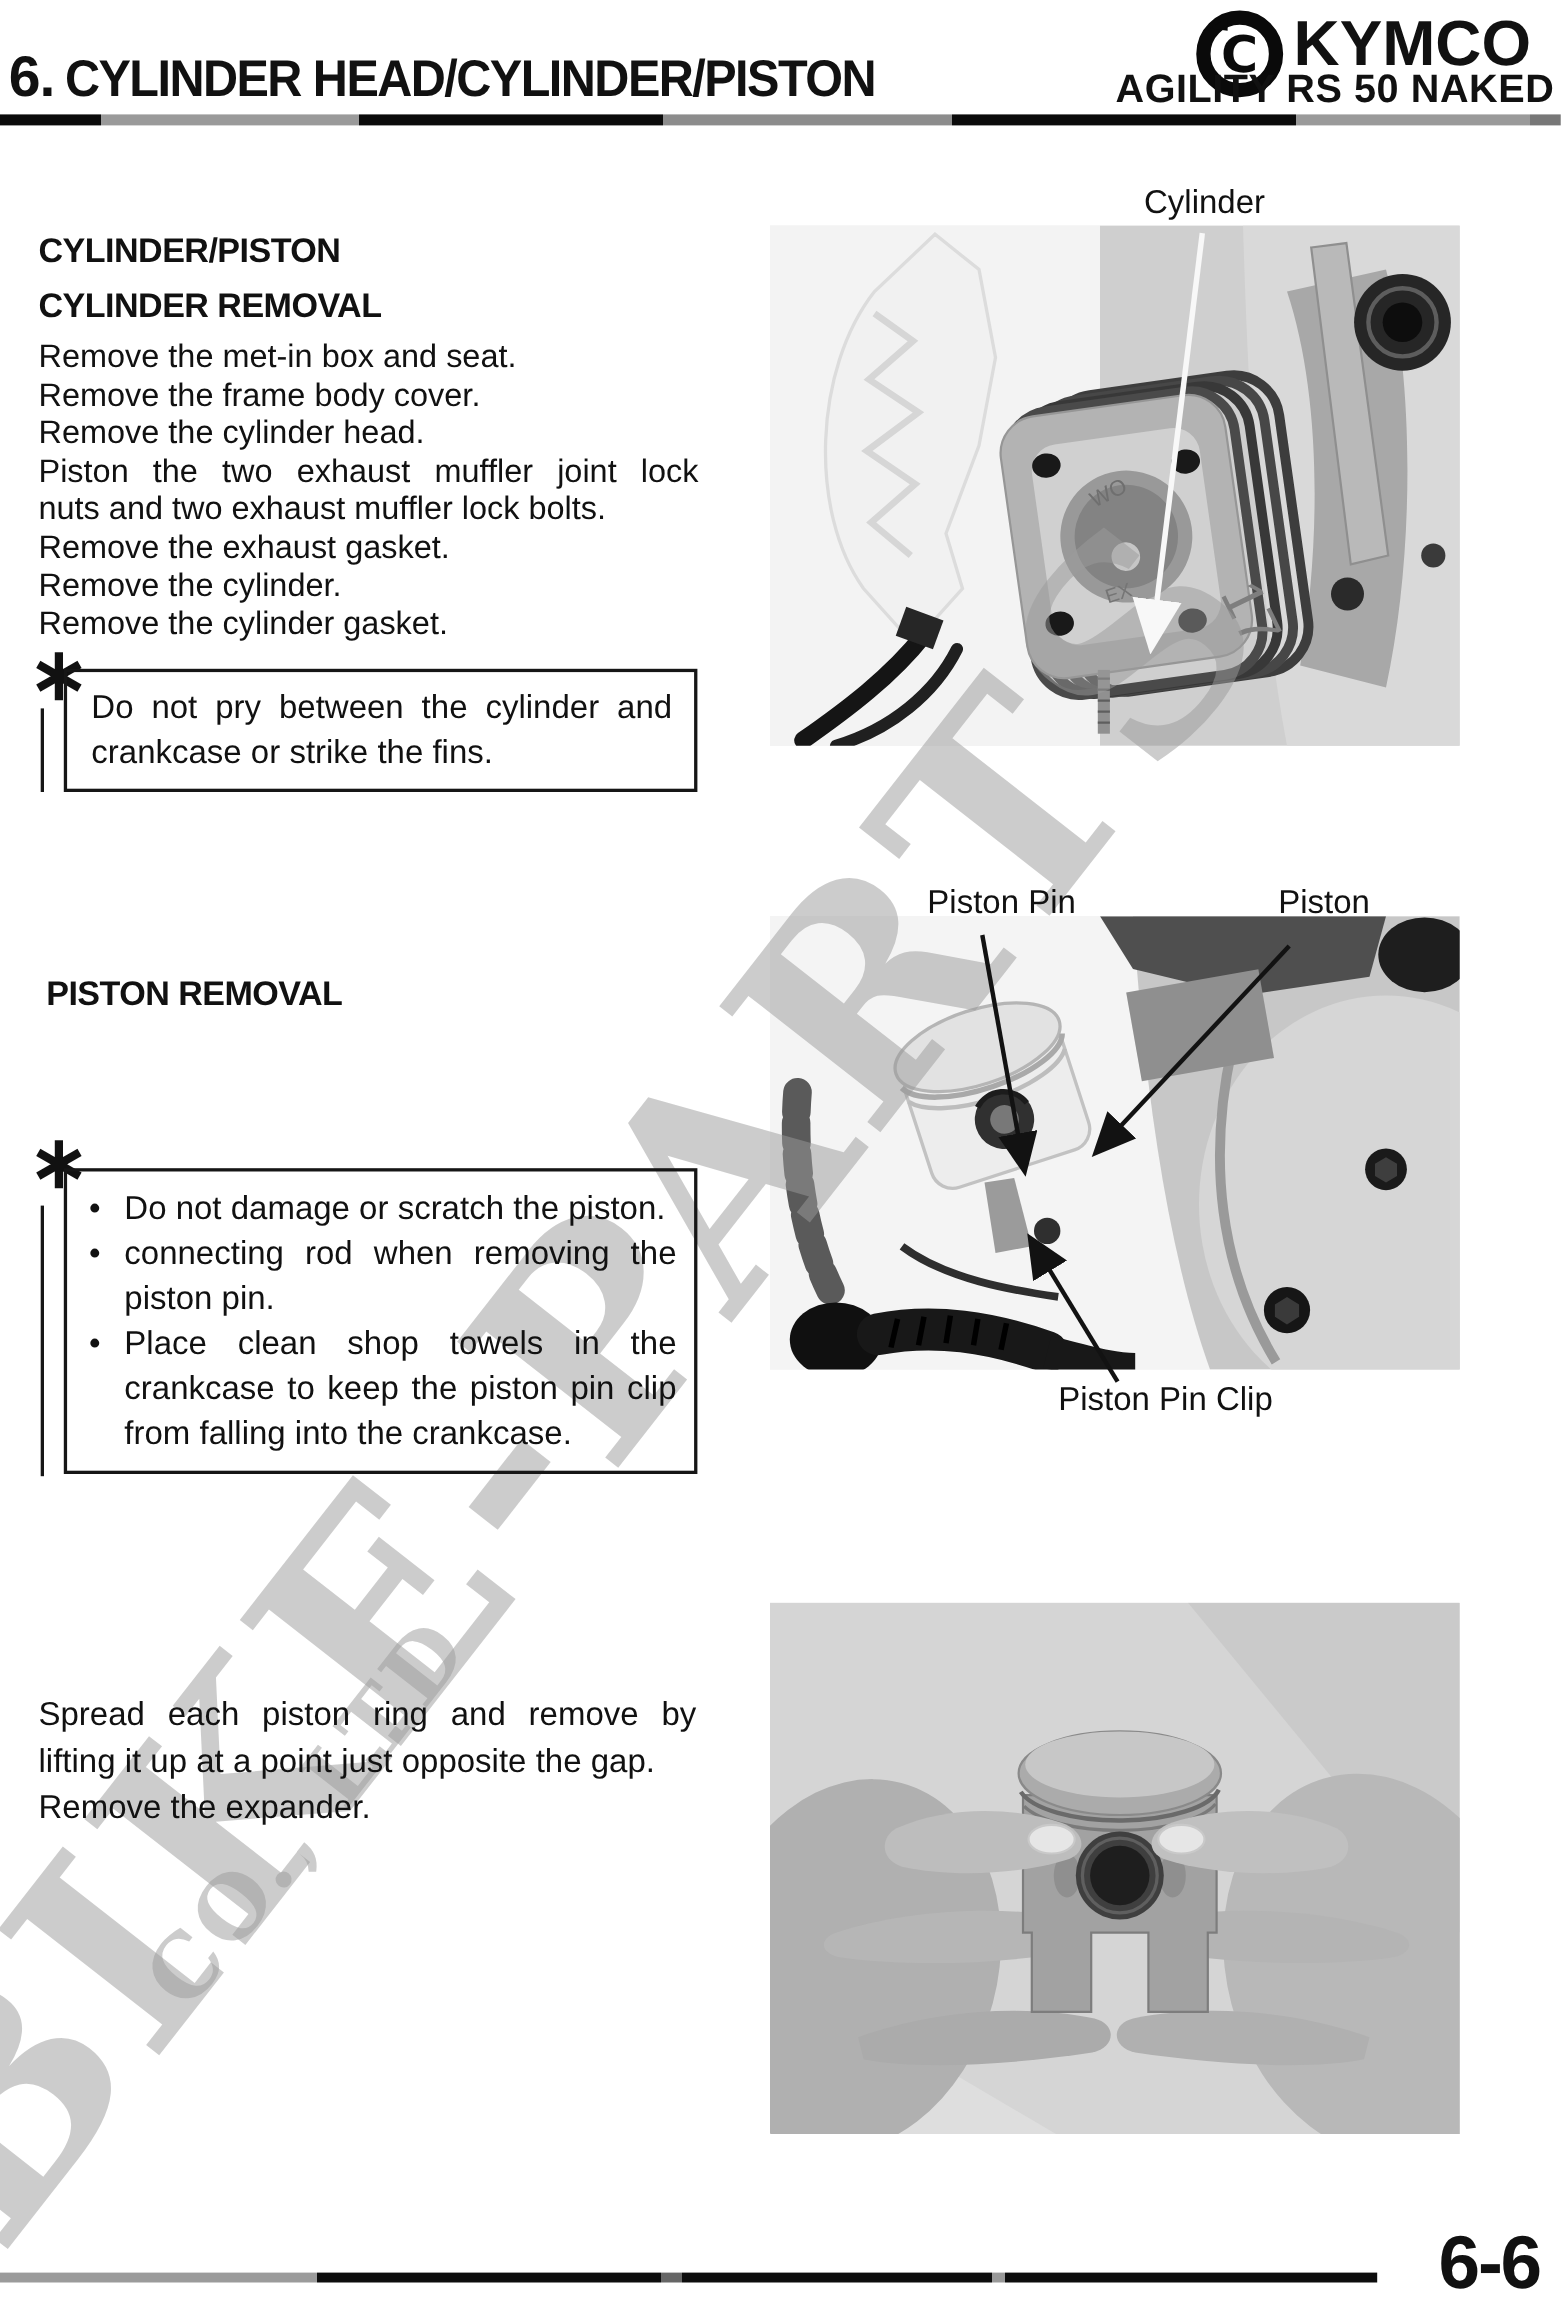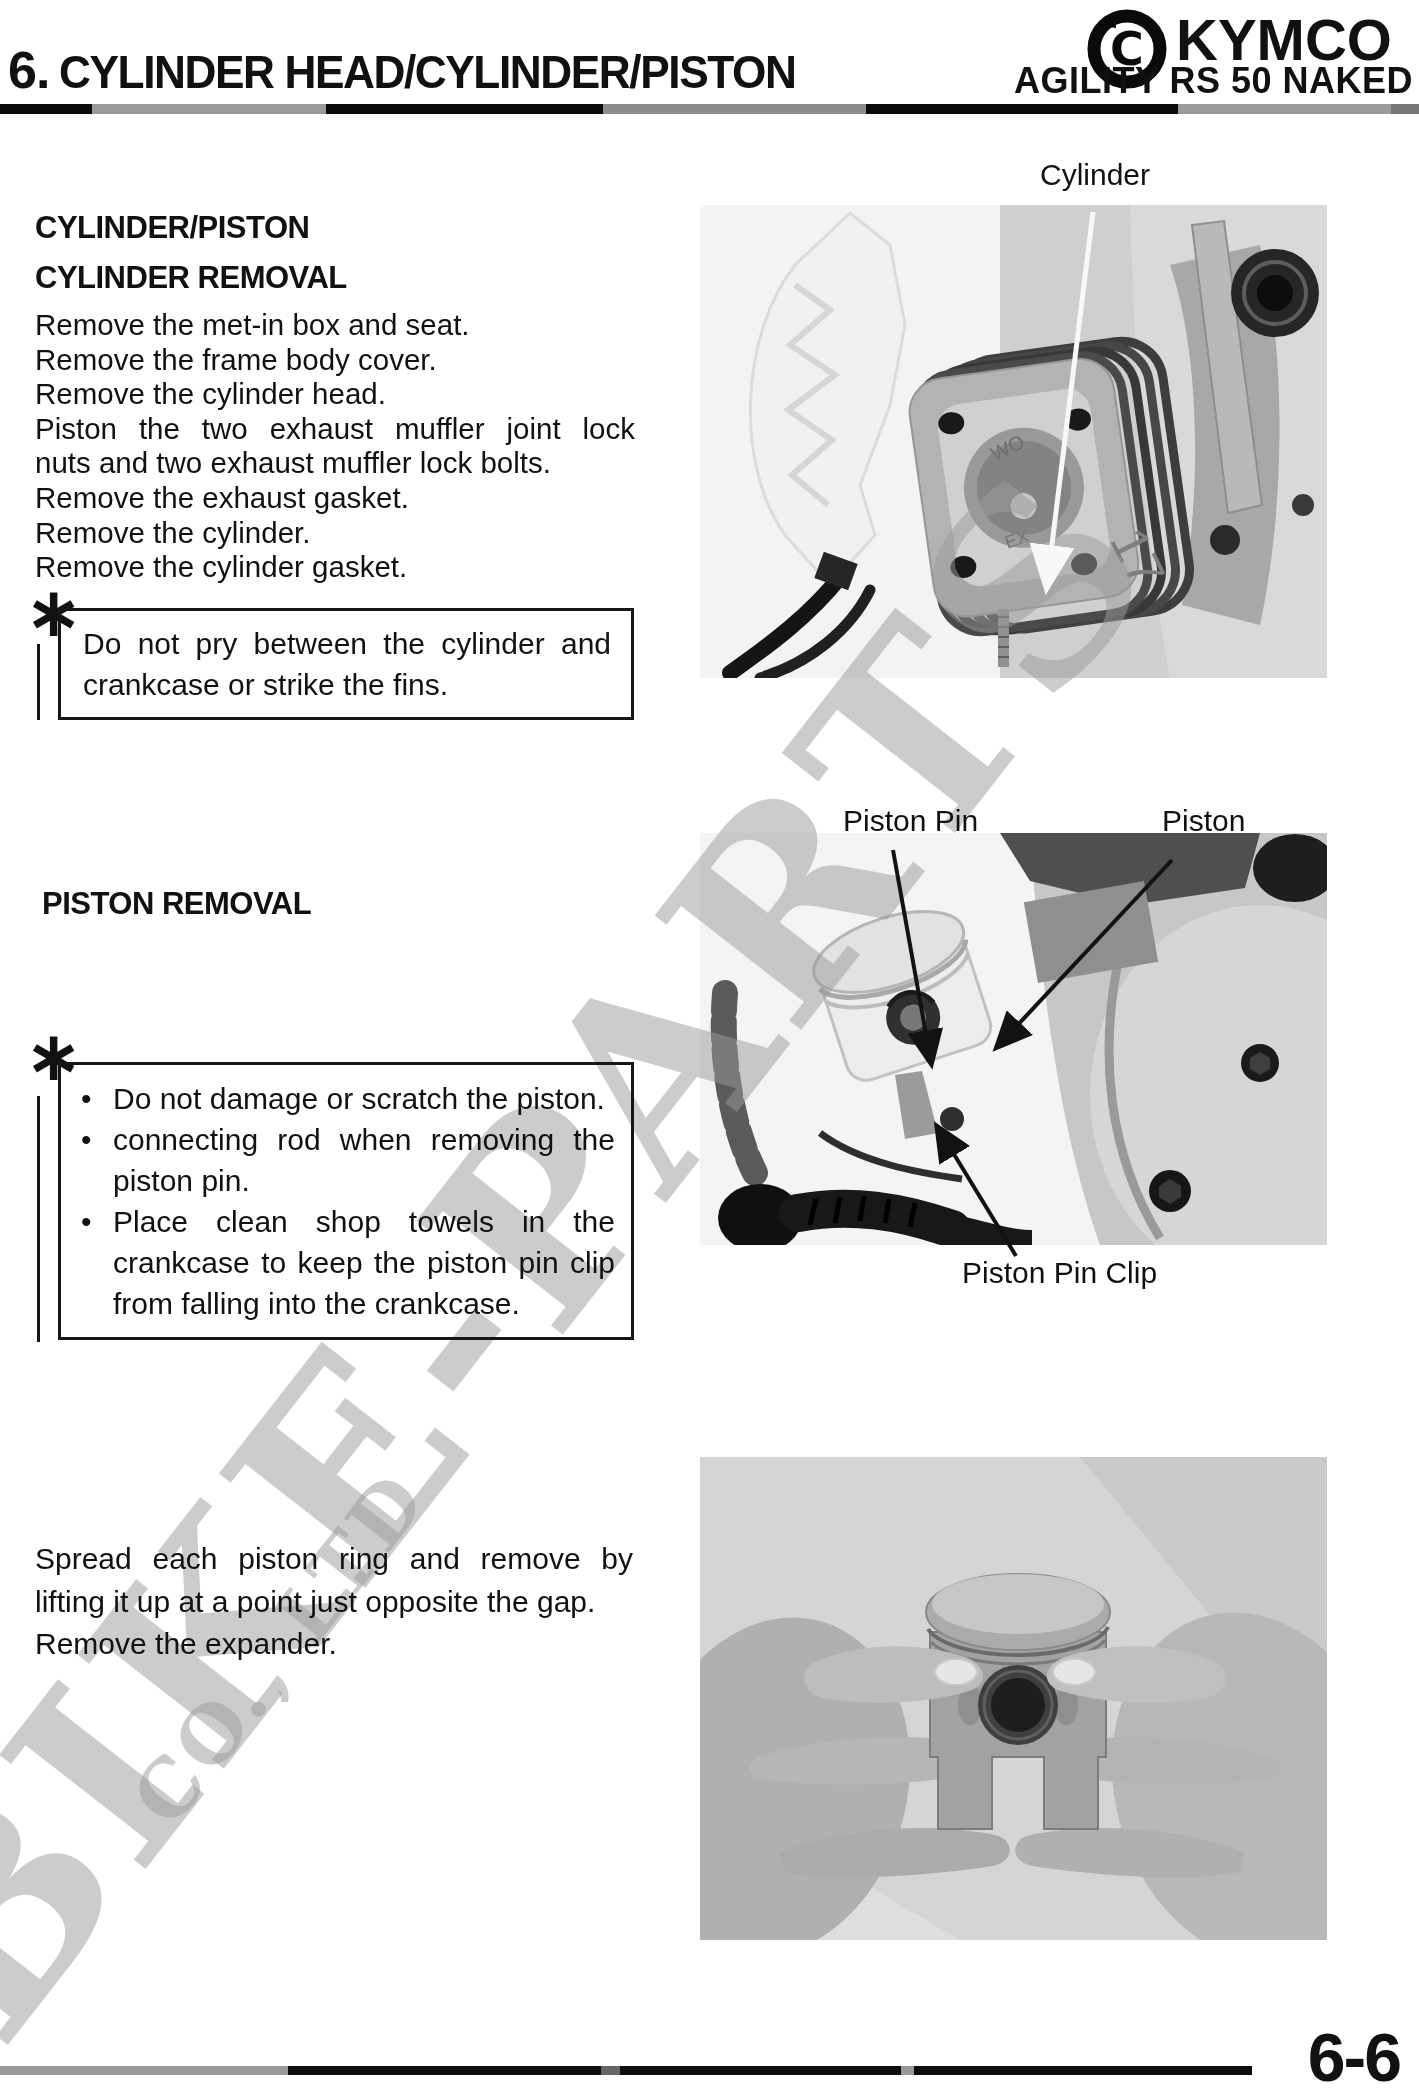--- a/index.html
+++ b/index.html
@@ -36,21 +36,21 @@
   .bullet{display:flex;}
   .bmark{width:32px;font-size:30px;line-height:41px;}
   .btxt{flex:1;}
   #ringpara{left:35px;top:1538px;width:598px;font-size:30px;line-height:42.5px;}
   
   .fig{background:#efefef;}
   #fig1{left:700px;top:205px;width:627px;height:473px;}
   #fig2{left:700px;top:833px;width:627px;height:412px;}
   #fig3{left:700px;top:1457px;width:627px;height:483px;}
   .figlabel{font-size:30px;white-space:nowrap;}
-  #lbl-cylinder{left:1040px;top:158px;}
+  #lbl-cylinder{left:1040px;top:168px;}
   #lbl-pistonpin{left:843px;top:804px;}
   #lbl-piston{left:1162px;top:804px;}
   #lbl-pinclip{left:962px;top:1256px;}
   
   .wm{color:#9b9b9b;opacity:.5;font-family:"DejaVu Serif",serif;font-weight:bold;
       white-space:nowrap;z-index:4;pointer-events:none;}
   #wm1{left:-70px;top:1850px;font-size:255px;letter-spacing:8px;
        transform:rotate(-52deg);transform-origin:0 50%;}
   #wm2{left:150px;top:1768px;font-size:78px;letter-spacing:5px;
        transform:rotate(-52deg);transform-origin:0 50%;}

